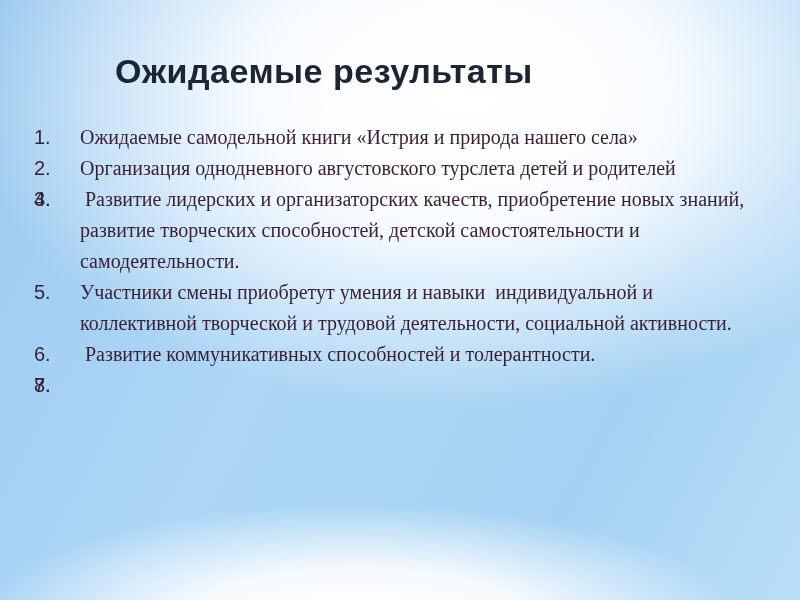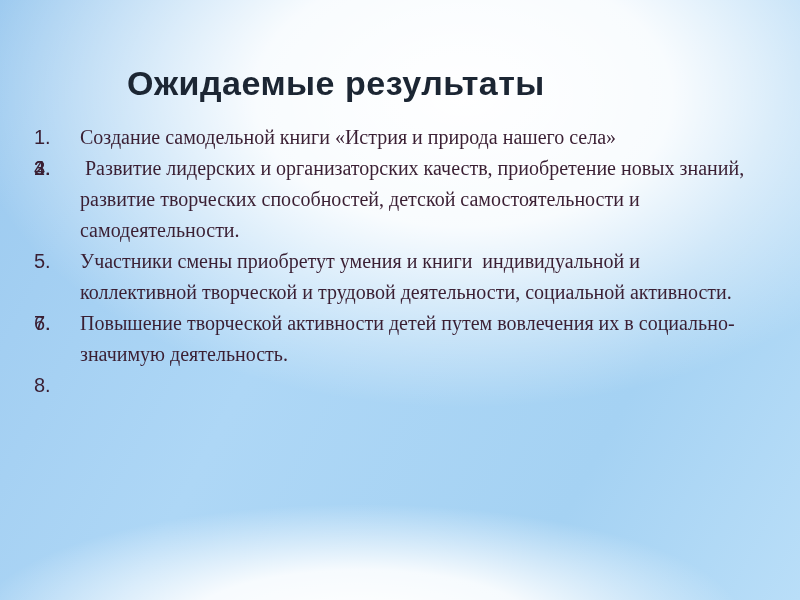--- a/index.html
+++ b/index.html
@@ -13,21 +13,21 @@
       radial-gradient(ellipse 48% 20% at 45% 104%, #ffffff 0%, rgba(255,255,255,0.9) 45%, rgba(255,255,255,0) 100%),
       radial-gradient(ellipse 62% 52% at 58% 16%, #ffffff 0%, rgba(255,255,255,0.92) 42%, rgba(255,255,255,0) 100%),
       linear-gradient(118deg, #9bc9ef 0%, #aed7f6 40%, #a5d2f3 75%, #b9def8 100%);
     font-family: "Liberation Serif", serif;
   }
 
   .slide-title {
     position: absolute;
     left: 115px;
     top: 52px;
-    margin: 12px;
+    margin: 0;
     font-family: "Liberation Sans", sans-serif;
     font-weight: 700;
     font-size: 34px;
     letter-spacing: 0.5px;
     color: #1c2633;
   }
 
   ol.results {
     position: absolute;
     left: 80px;
@@ -62,48 +62,49 @@
 </style>
 </head>
 <body>
 
 <div class="slide">
   <h1 class="slide-title">Ожидаемые результаты</h1>
 
   <ol class="results">
     <li>
       <span class="num">1.</span>
-      <span class="txt">Создание самодельной книги «Истрия и природа нашего села»</span>
+      <span class="txt">Ожидаемые самодельной книги «Истрия и природа нашего села»</span>
     </li>
 
     <li>
       <span class="num">2.</span>
+      <span class="txt">Организация однодневного августовского турслета детей и родителей</span>
     </li>
 
     <li>
       <span class="num">3.</span>
     </li>
 
     <li>
       <span class="num">4.</span>
       <span class="txt"> Развитие лидерских и организаторских качеств, приобретение новых знаний, развитие творческих способностей, детской самостоятельности и самодеятельности.</span>
     </li>
 
     <li>
       <span class="num">5.</span>
-      <span class="txt">Участники смены приобретут умения и книги  индивидуальной и коллективной творческой и трудовой деятельности, социальной активности.</span>
+      <span class="txt">Участники смены приобретут умения и навыки  индивидуальной и коллективной творческой и трудовой деятельности, социальной активности.</span>
     </li>
 
     <li>
       <span class="num">6.</span>
+      <span class="txt"> Развитие коммуникативных способностей и толерантности.</span>
     </li>
 
     <li>
       <span class="num">7.</span>
-      <span class="txt">Повышение творческой активности детей путем вовлечения их в социально-значимую деятельность.</span>
     </li>
 
     <li>
       <span class="num">8.</span>
     </li>
   </ol>
 
 </div>
 
 </body></html>

